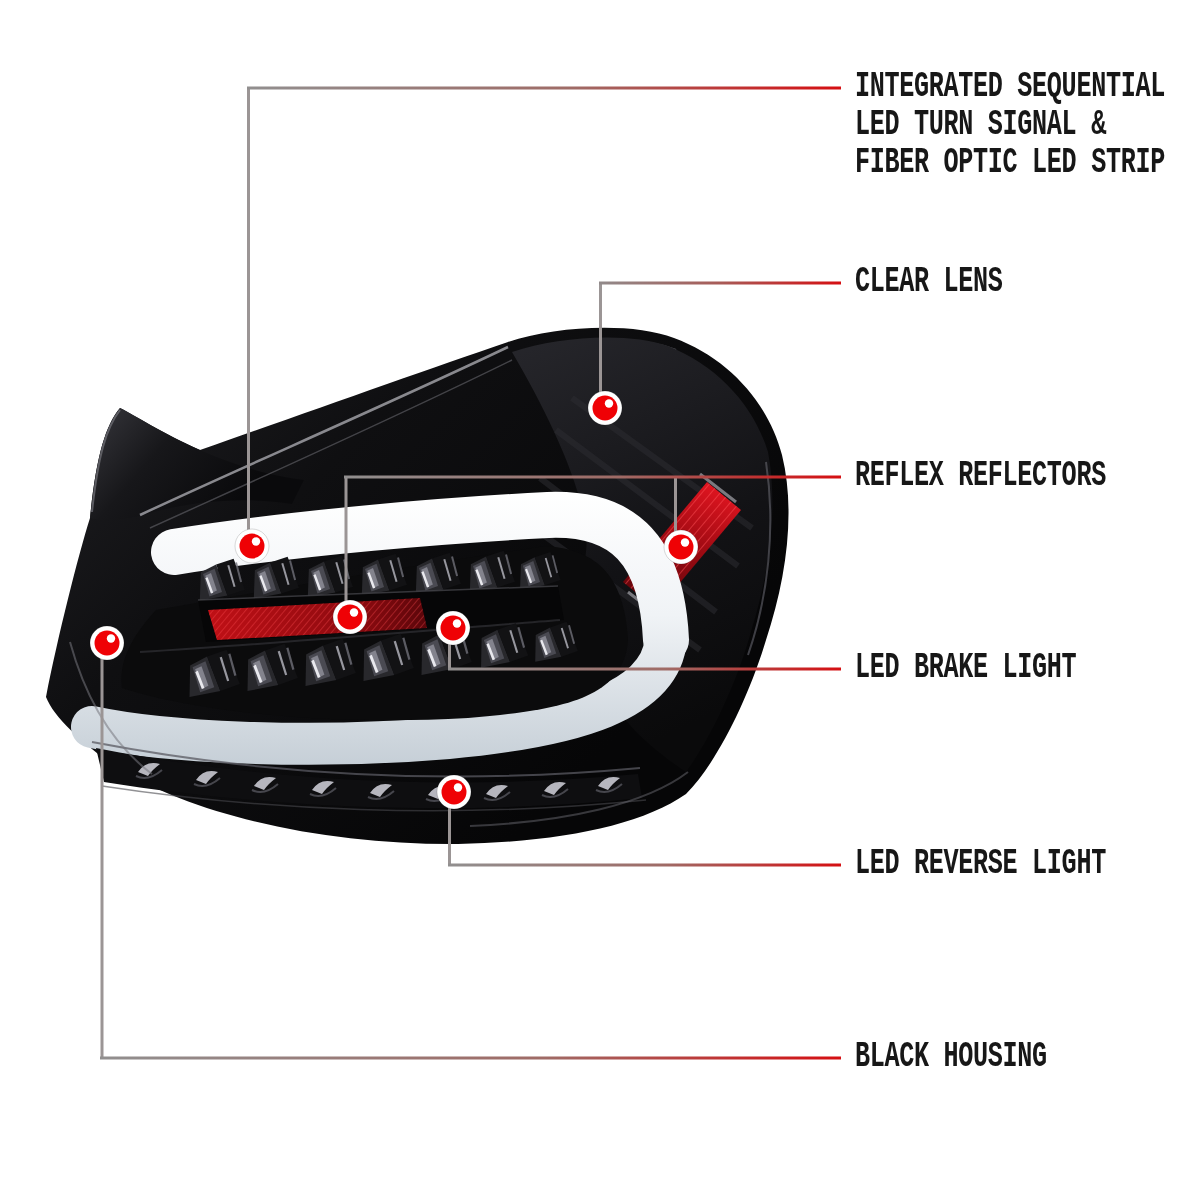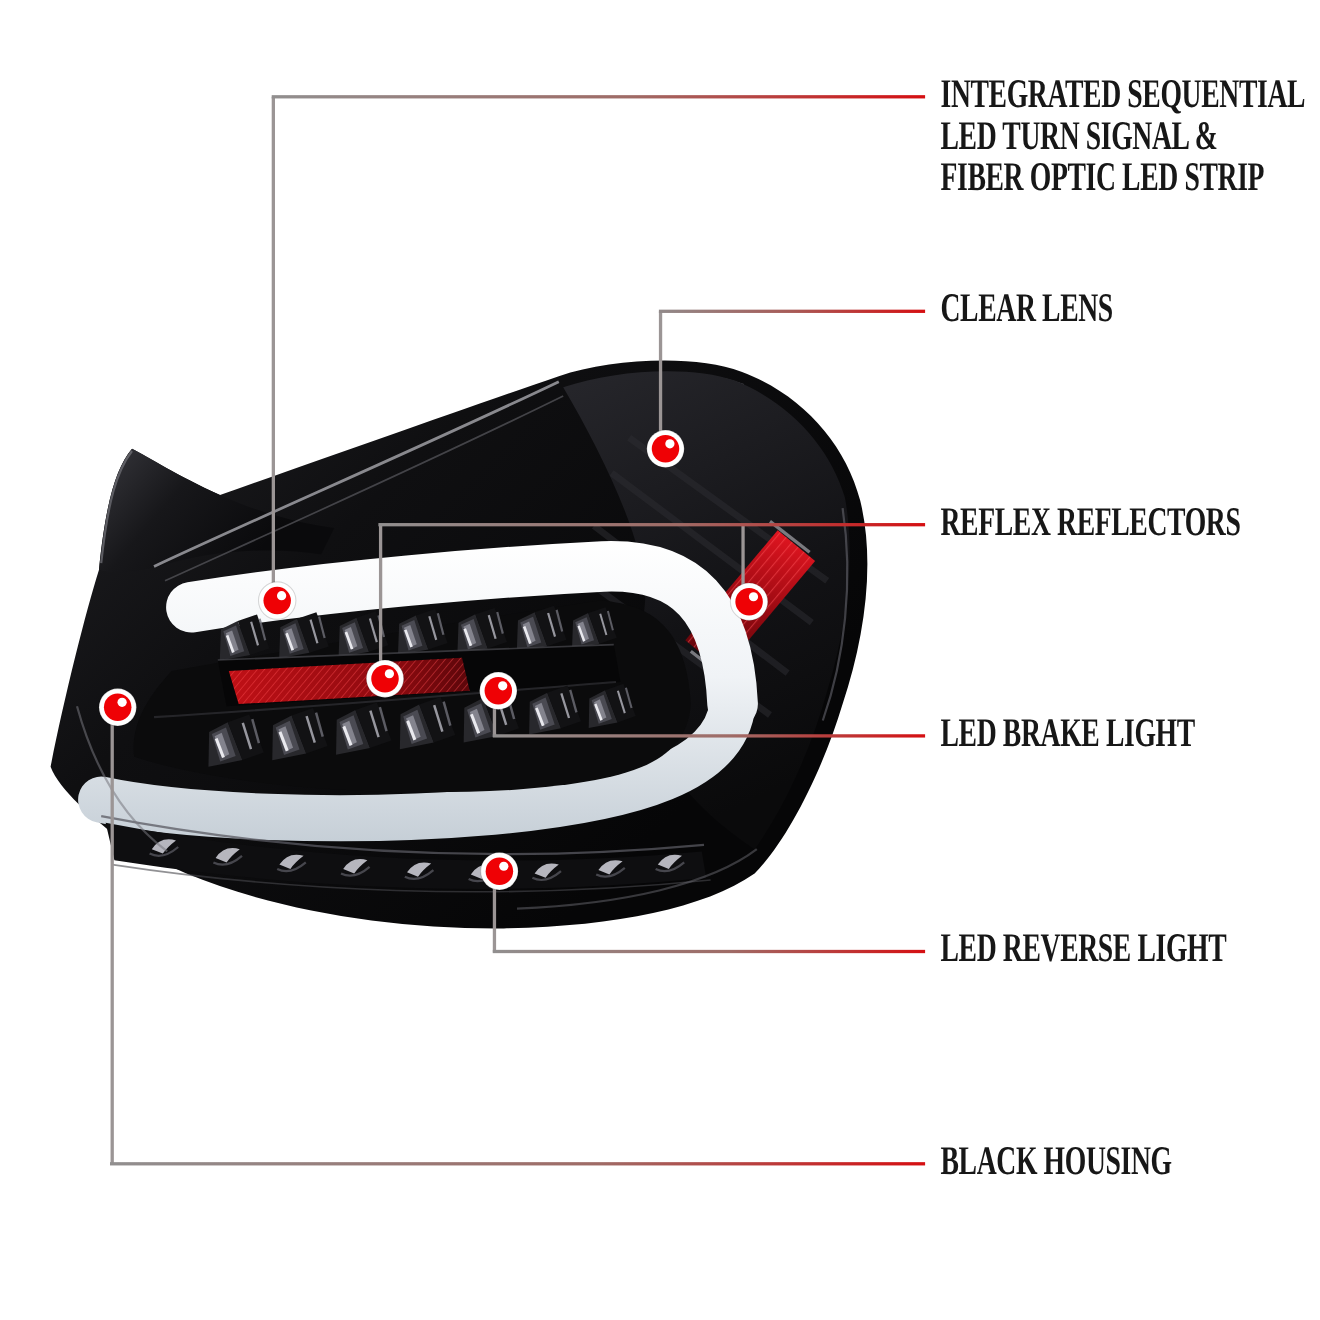--- a/index.html
+++ b/index.html
@@ -5,21 +5,21 @@
   :root{
     --bg:#ffffff;
     --label-text:#171717;
     --leader-gray:#9b9595;
     --marker-red:#ef0105;
     --marker-ring:#ffffff;
   }
   html,body{margin:0;padding:0;background:#e8e8e8;}
   .stage{
     position:relative;width:1200px;height:1200px;background:var(--bg);
-    overflow:hidden;font-family:Liberation Serif, serif;
+    overflow:hidden;font-family:Liberation Mono, monospace;
   }
   .stage svg{position:absolute;left:0;top:0;}
   .callout{
     position:absolute;left:855px;color:var(--label-text);
     font-weight:bold;font-size:37px;line-height:38px;letter-spacing:-0.5px;
     transform:scaleX(0.68);transform-origin:left top;white-space:nowrap;
   }
   .callout span{display:block;}
   .v-line{fill:var(--leader-gray);}
   .marker-core{fill:var(--marker-red);}

